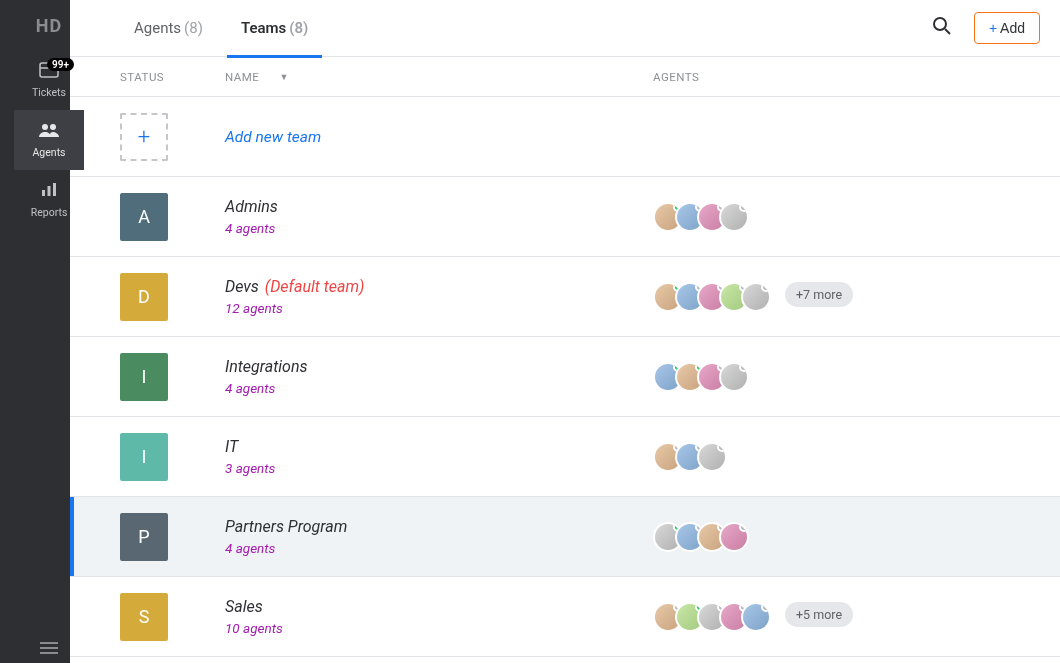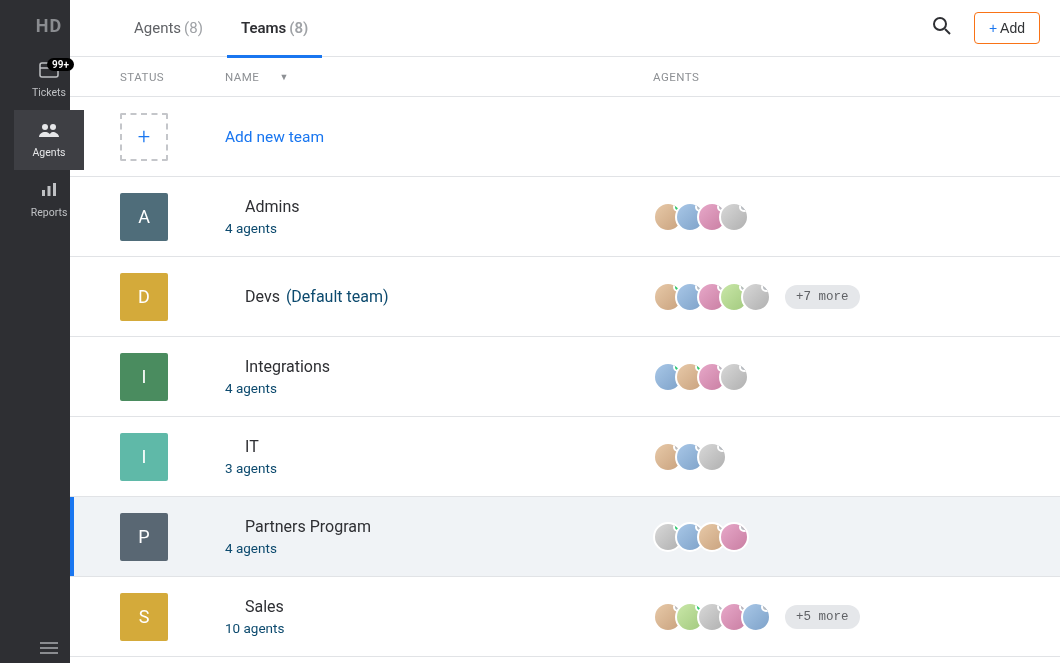--- a/index.html
+++ b/index.html
@@ -39,26 +39,26 @@
 .col-agents { flex: 1; }
 .sort-arrow { font-size: 9px; color: #8d9094; }
 
 
 .row { display: flex; align-items: center; padding: 0 50px; border-bottom: 1px solid #e1e3e6; height: 80px; cursor: pointer; position: relative; }
 .row.selected { background: #f0f3f6; }
 .row.selected::before { content: ""; position: absolute; left: 0; top: 0; bottom: 0; width: 4px; background: #1976f0; }
 .row-avatar { width: 105px; }
 .avatar-block { width: 48px; height: 48px; border-radius: 2px; display: flex; align-items: center; justify-content: center; color: #fff; font-size: 18px; font-weight: 400; }
 .avatar-add { width: 48px; height: 48px; border: 2px dashed #c4c6ca; border-radius: 2px; display: flex; align-items: center; justify-content: center; color: #1976f0; font-size: 22px; font-weight: 300; }
-.row-name { width: 428px; }
-.team-name { font-size: 16px; color: #2e2f33; display: flex; align-items: flex-start; margin-left: 20px; }
-.team-name .default-tag { color: #0c4a6e; margin-left: 6px; font-weight: 400; }
-.team-sub { font-size: 13.5px; color: #0c4a6e; margin-top: 4px; }
+.row-name { width: 428px; font-style: italic; }
+.team-name { font-size: 16px; color: #2e2f33; display: flex; align-items: flex-start; }
+.team-name .default-tag { color: #ef4444; margin-left: 6px; font-weight: 400; }
+.team-sub { font-size: 13.5px; color: #a21caf; margin-top: 4px; }
 .add-new-text { font-size: 15.5px; color: #1976f0; }
-.row-agents { flex: 1; display: flex; align-items: center; font-family: Liberation Mono, monospace; }
+.row-agents { flex: 1; display: flex; align-items: flex-start; }
 .avatar-group { display: flex; }
 .avatar-circ { width: 30px; height: 30px; border-radius: 50%; border: 2px solid #fff; margin-left: -8px; position: relative; background: linear-gradient(135deg,#d2d6da,#b8bcc1); display: flex; align-items: center; justify-content: center; overflow: hidden; }
 .avatar-circ:first-child { margin-left: 0; }
 .status-dot { position: absolute; top: -2px; right: -2px; width: 10px; height: 10px; border-radius: 50%; border: 2px solid #fff; }
 .status-dot.online { background: #2ecc71; }
 .status-dot.offline { background: #b8bcc1; }
 .more-pill { background: #e5e7ea; color: #606266; border-radius: 14px; padding: 5px 11px; font-size: 12.5px; margin-left: 14px; }
 
 
 .avatar-circ.c1 { background: linear-gradient(135deg,#e7c9a8,#c9a27e); }
@@ -192,20 +192,21 @@
           </div>
           <div class="row">
             <div class="row-avatar">
               <div class="avatar-block" style="background: rgb(212, 170, 58);">D</div>
             </div>
             <div class="row-name">
               <div class="team-name">
                 <span>Devs</span>
                 <span class="default-tag">(Default team)</span>
               </div>
+              <div class="team-sub">12 agents</div>
             </div>
             <div class="row-agents">
               <div class="avatar-group">
                 <div class="avatar-circ c1">
                   <div class="status-dot online"></div>
                 </div>
                 <div class="avatar-circ c2">
                   <div class="status-dot offline"></div>
                 </div>
                 <div class="avatar-circ c3">

